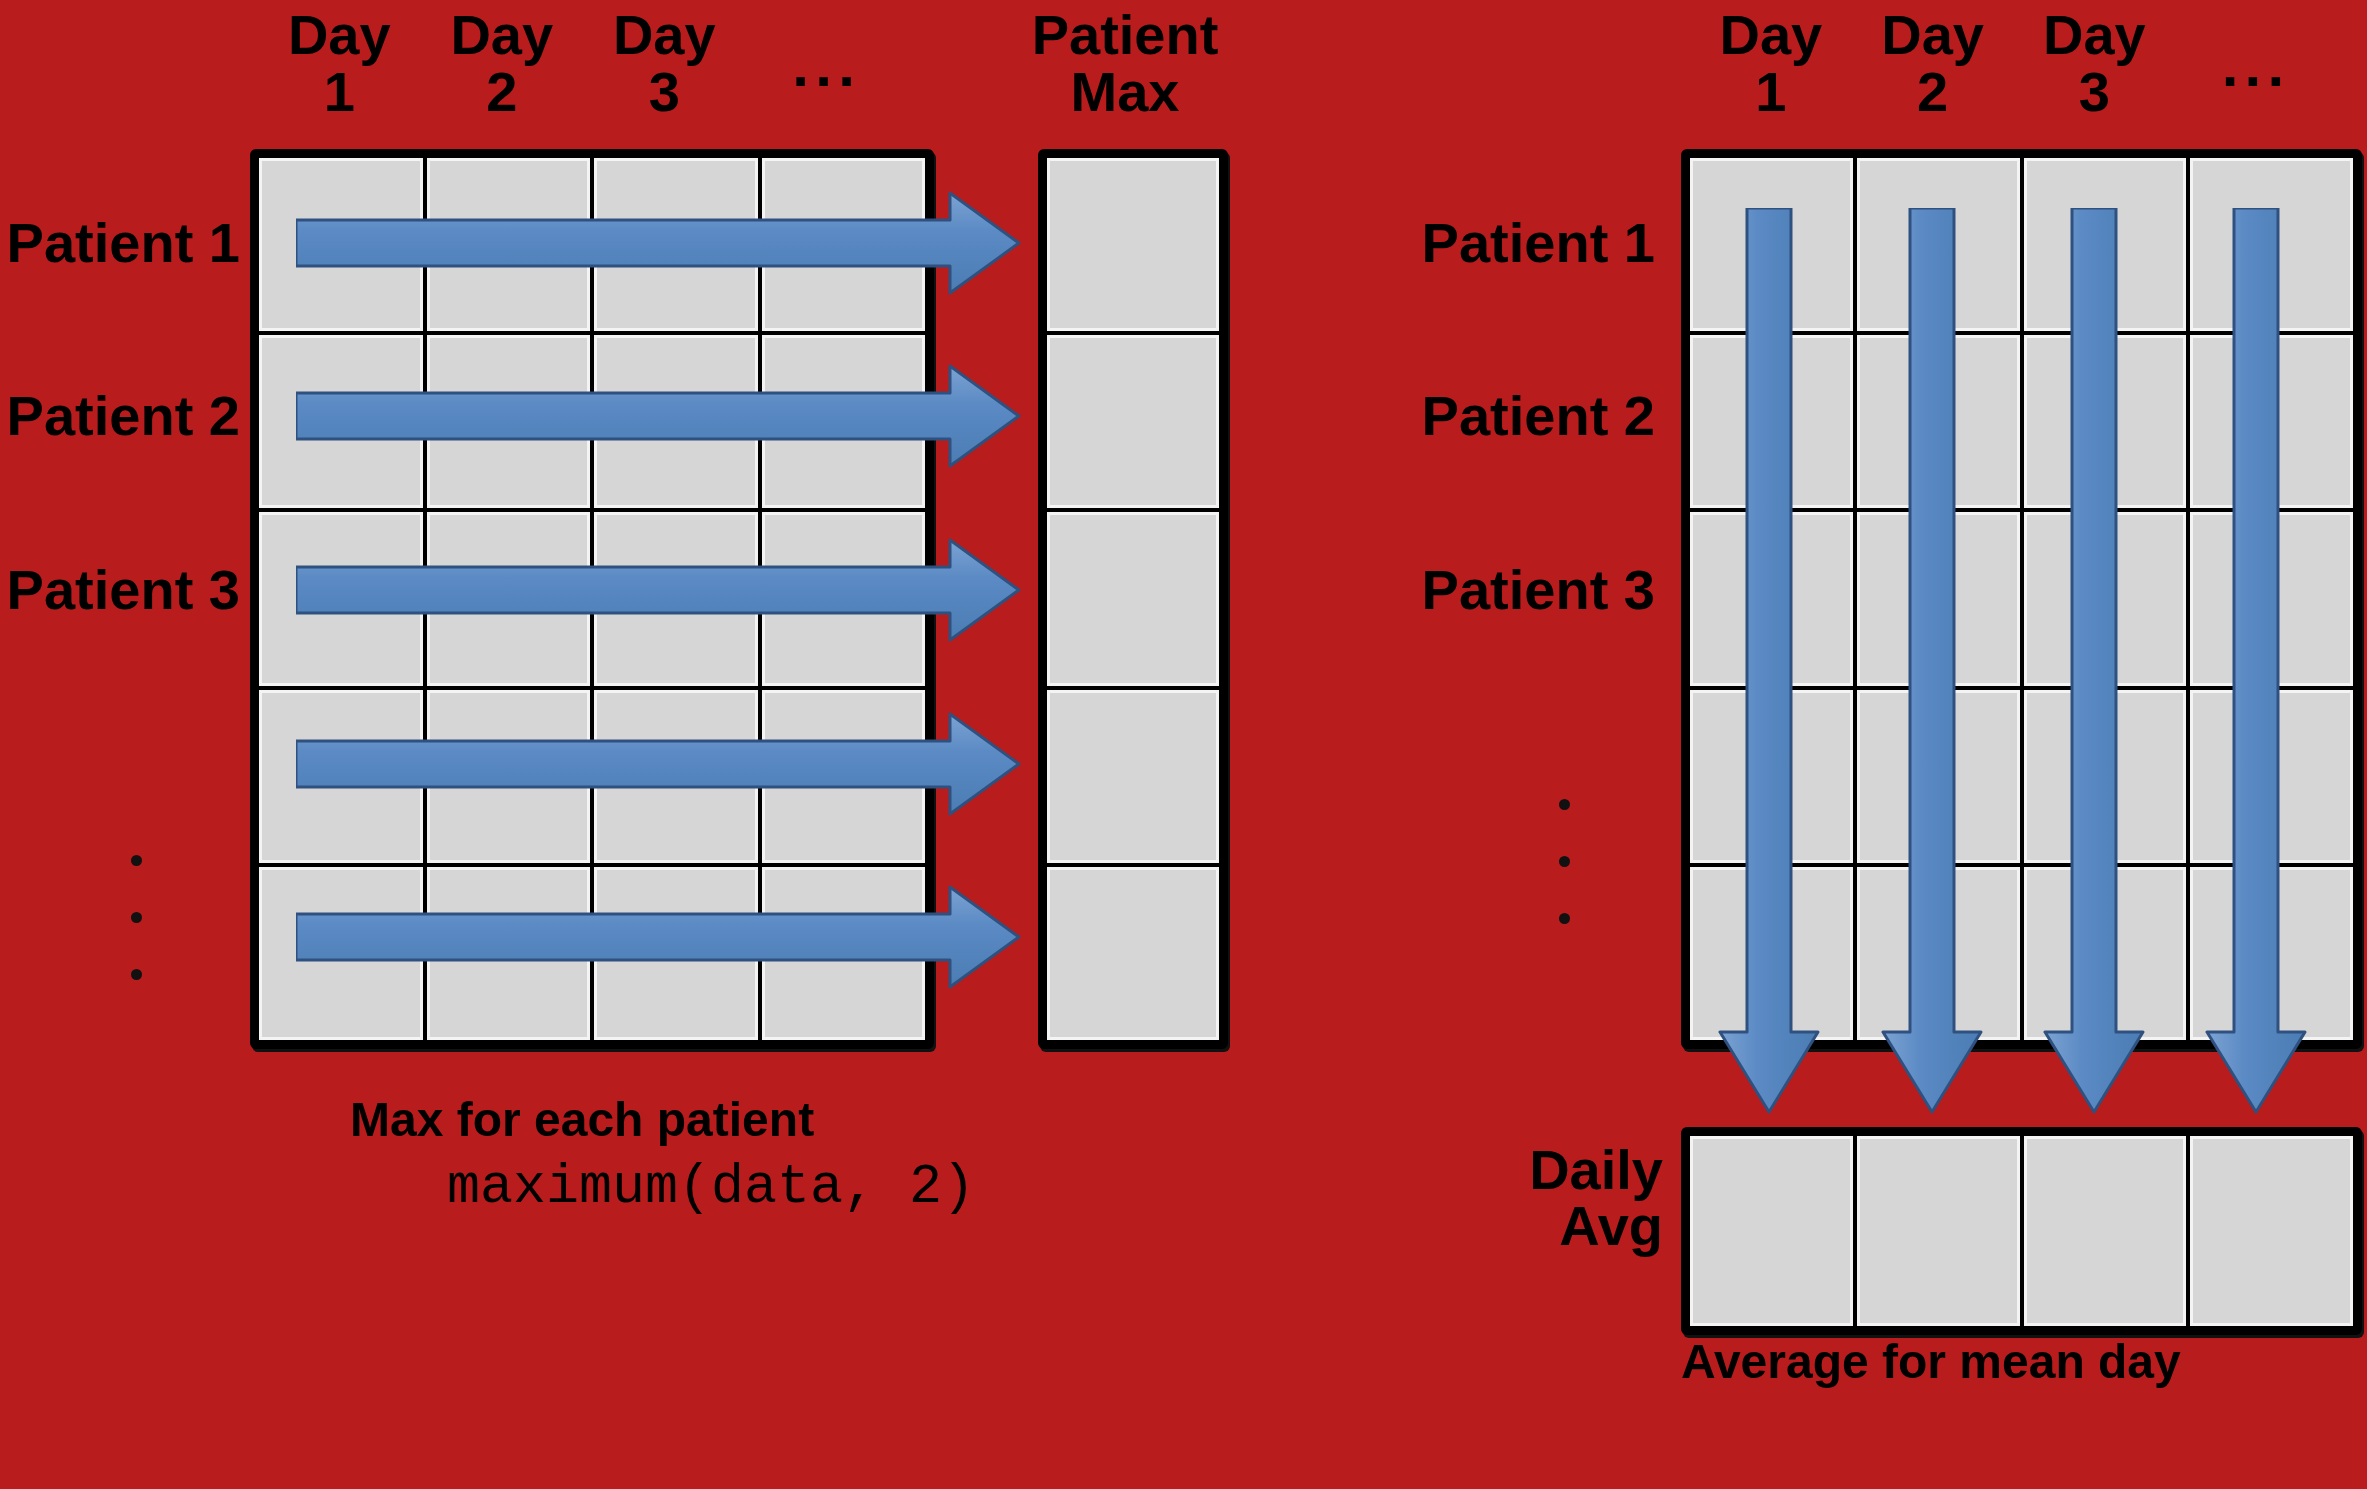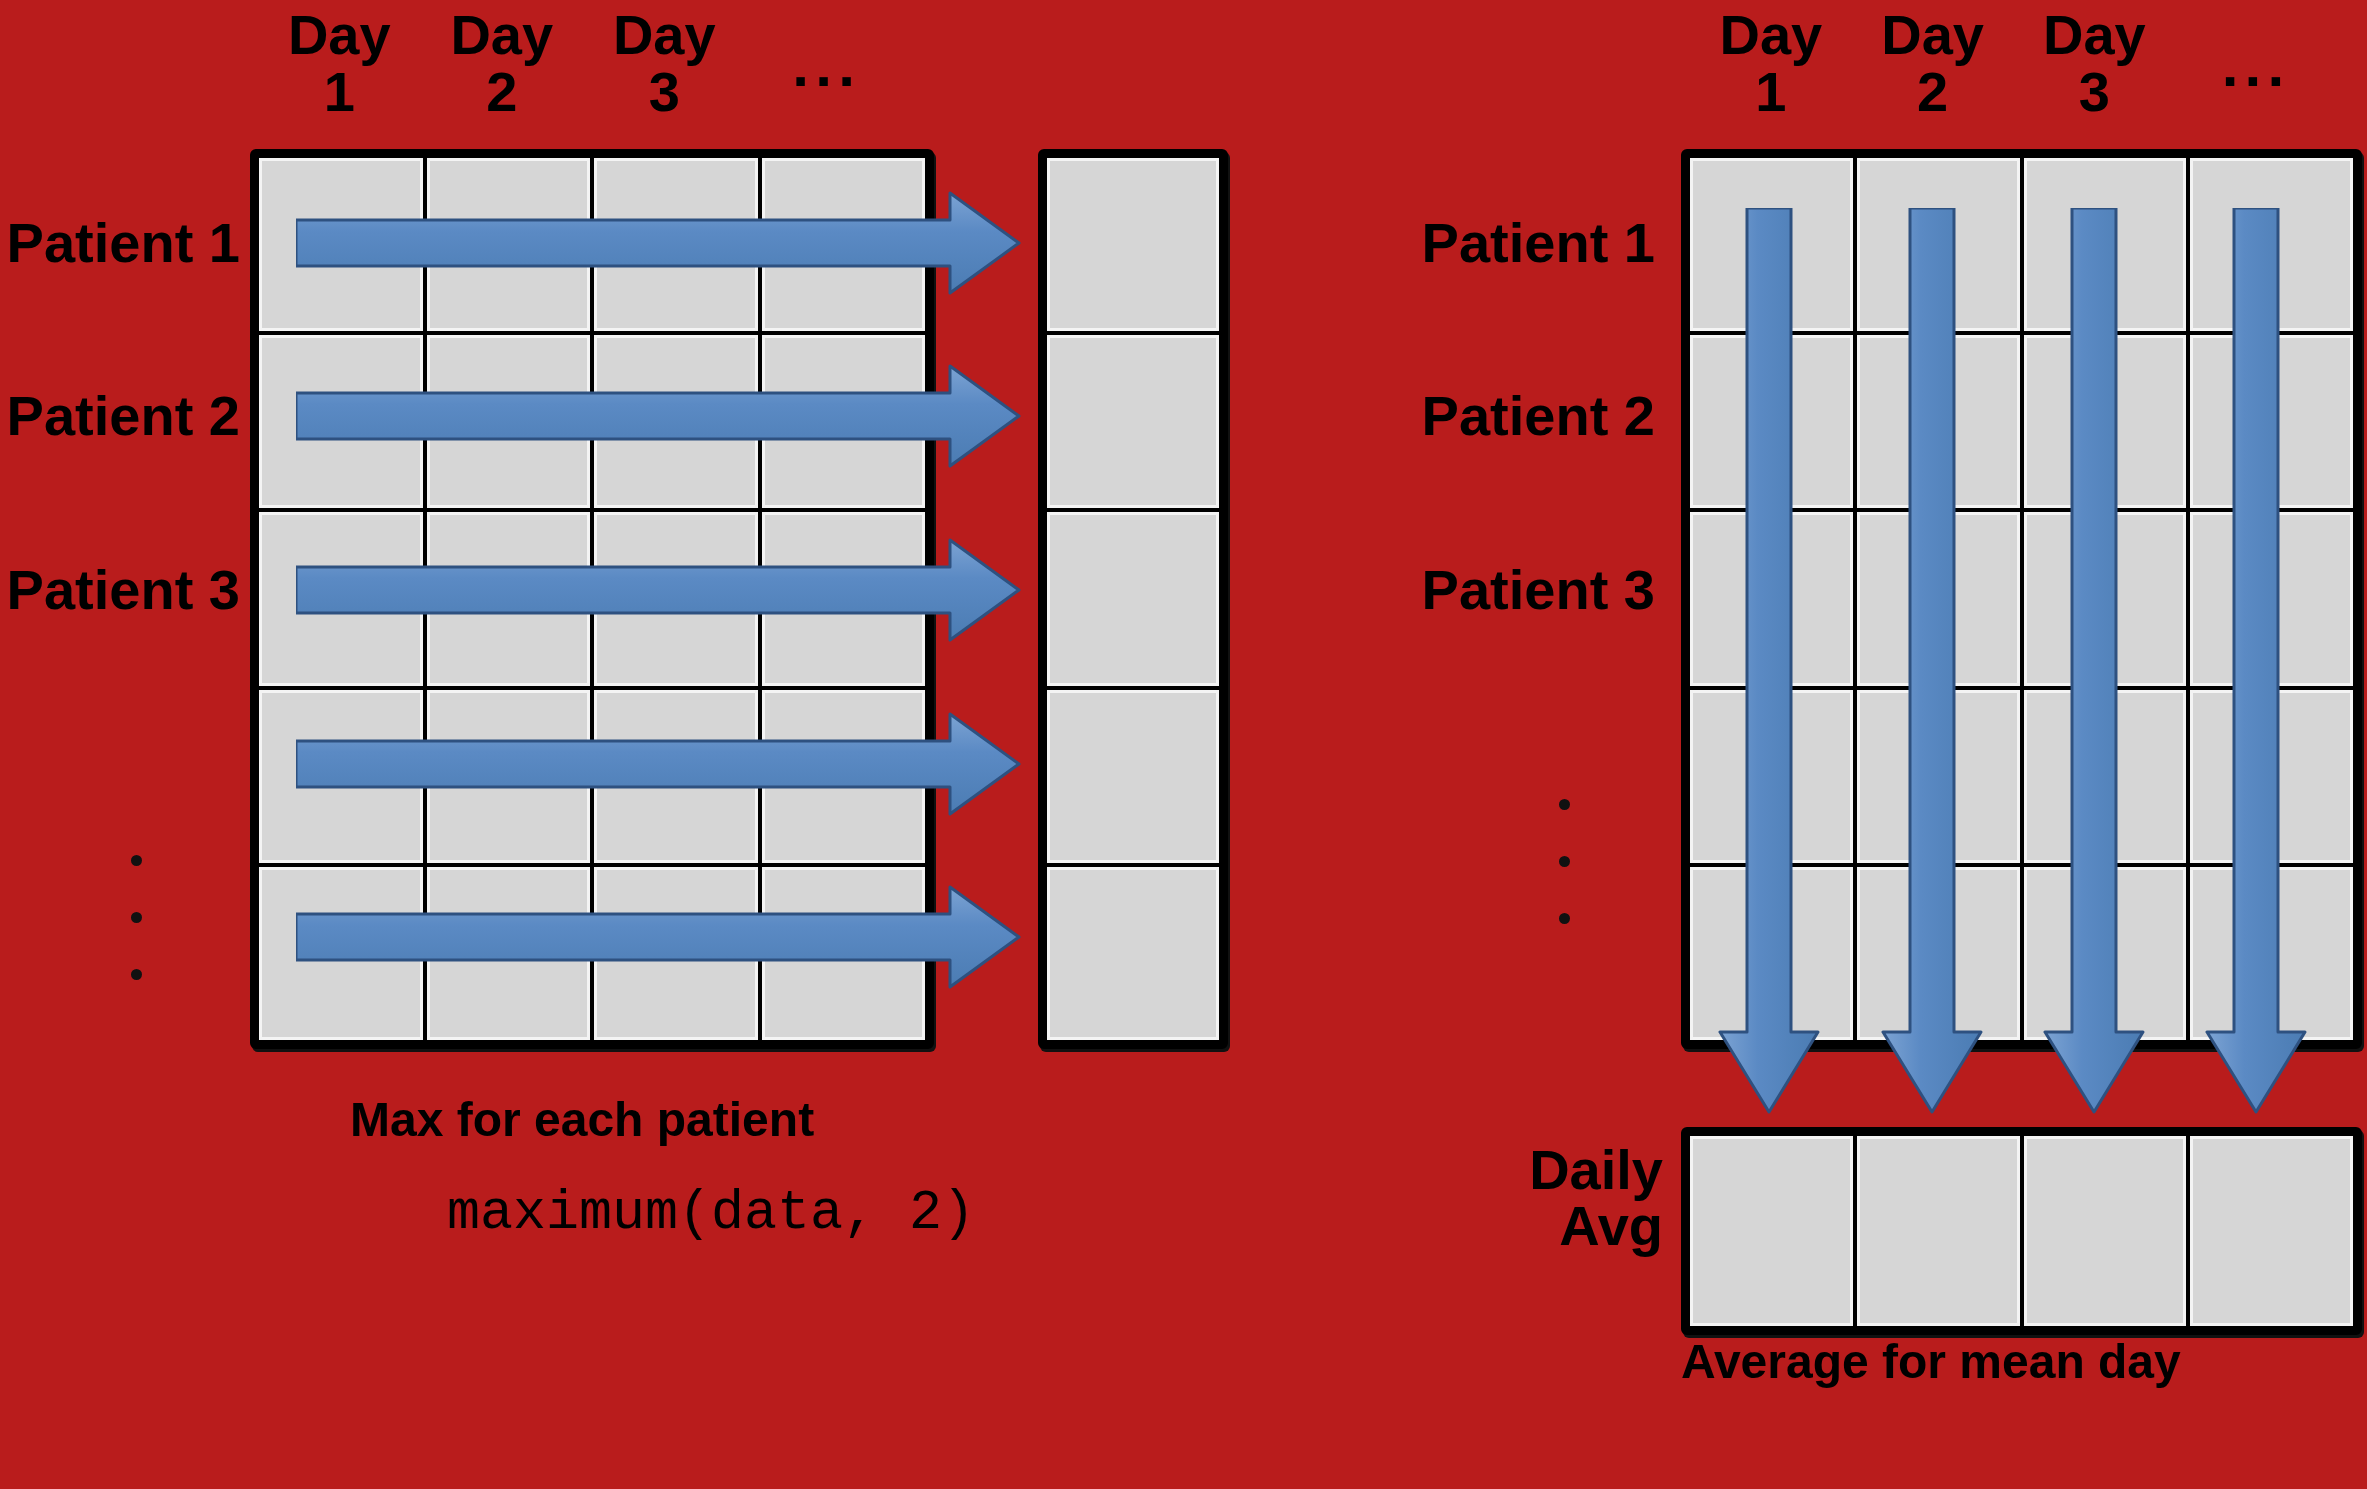--- a/index.html
+++ b/index.html
@@ -30,21 +30,21 @@
   
   .vdots{position:absolute;}
   .vdots i{display:block;width:11px;height:11px;border-radius:50%;background:#111;margin-bottom:46px;}
 
   
   .arrow{position:absolute;}
 
   
   .caption{position:absolute;text-align:left;font-weight:bold;font-size:48px;line-height:60px;color:#000;}
   .code{position:absolute;text-align:center;font-family:"Liberation Mono","DejaVu Sans Mono",monospace;
-        font-size:55px;line-height:60px;color:#000;font-weight:normal;margin-top:26px;}
+        font-size:55px;line-height:60px;color:#000;font-weight:normal;}
 </style>
 </head>
 <body>
 
 <div id="canvas">
 
   <svg width="0" height="0" style="position:absolute">
     <defs>
       <linearGradient id="hgrad" x1="0" y1="0" x2="0" y2="1">
         <stop offset="0%" stop-color="#7CA3D3"></stop>
@@ -70,20 +70,24 @@
     </div>
     <div class="hdr">
       <span>Day</span>
         <span>3</span>
     </div>
     <div class="hdr">
       <span class="hdots">···</span>
     </div>
   </div>
 
+  <div class="two-line-hdr" style="left:1000px;top:6px;width:250px;">
+    <span>Patient</span>
+      <span>Max</span>
+  </div>
 
   <div class="side-label ralign" style="left:0;width:240px;top:207px;">Patient 1</div>
   <div class="side-label ralign" style="left:0;width:240px;top:380px;">Patient 2</div>
   <div class="side-label ralign" style="left:0;width:240px;top:554px;">Patient 3</div>
 
   <div class="vdots" style="left:131px;top:855px;">
     <i></i>
       <i></i>
       <i></i>
   </div>

